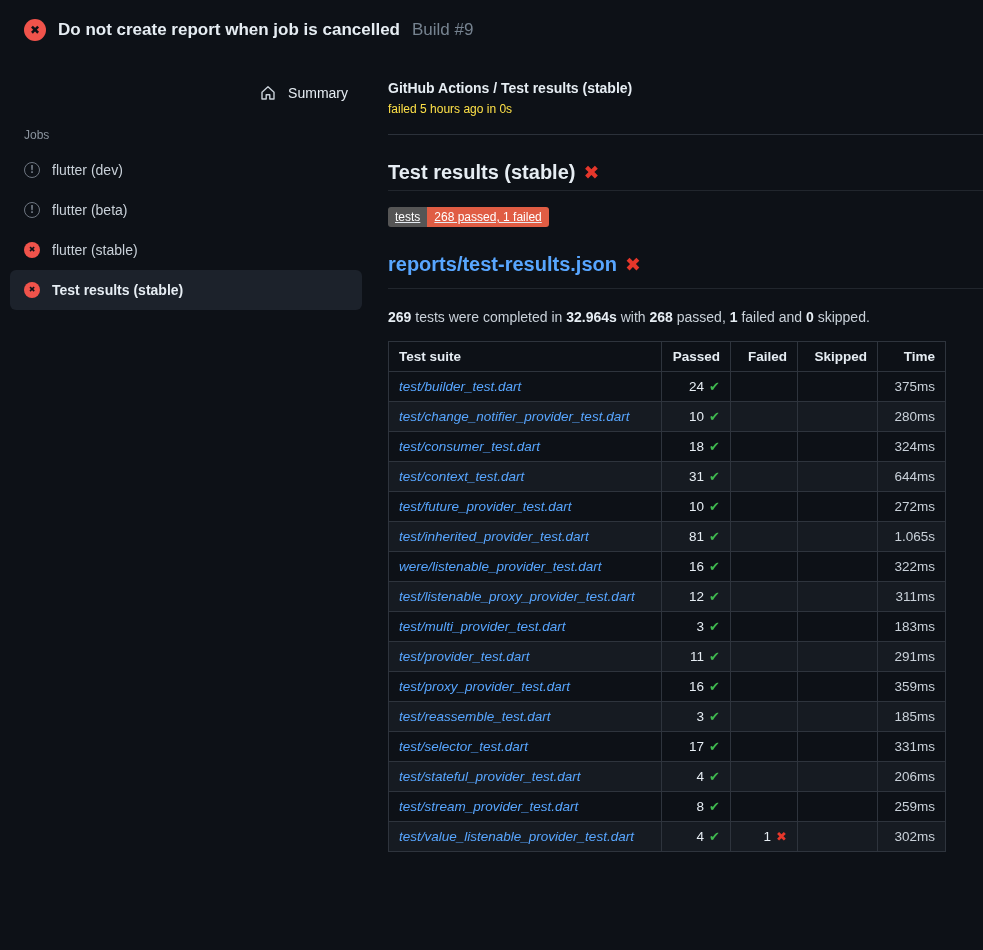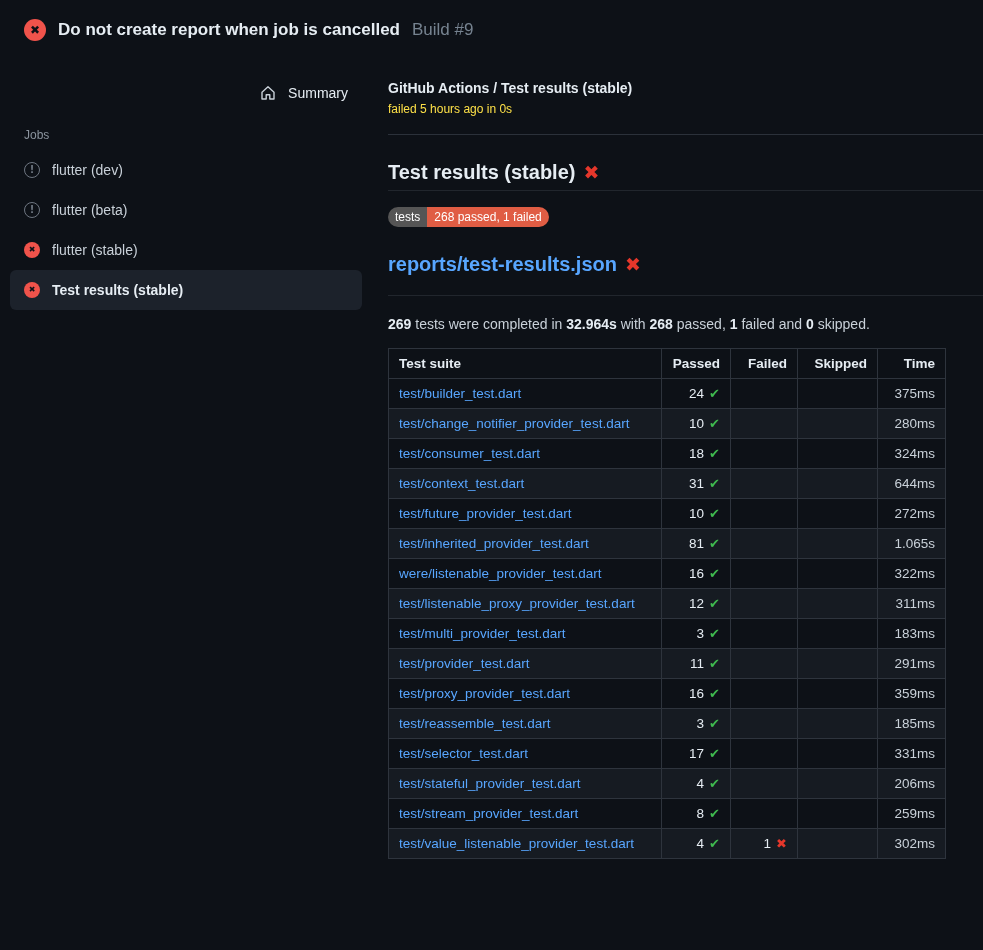--- a/index.html
+++ b/index.html
@@ -51,40 +51,40 @@
   .breadcrumb { font-size:14px; font-weight:bold; color:#e6edf3; }
   .run-meta { font-size:12px; color:#fde047; margin-top:6px; }
   .divider { border:none; height:1px; background:#2b313a; margin:18px 0 26px 0; }
 
   h2.section-title {
     font-size:20px; font-weight:bold; color:#e6edf3;
     padding-bottom:6px; border-bottom:1px solid #21262d;
   }
   .heading-cross { color:#e5372b; font-weight:bold; font-size:19px; margin-left:8px; }
 
-  .badge { display:inline-flex; margin-top:16px; border-radius:10px; overflow:hidden;
-    font-size:12px; line-height:1; }
+  .badge { display:inline-flex; margin-top:16px; border-radius:3px; overflow:hidden;
+    font-size:12px; line-height:1;text-decoration:underline; }
   .badge-label { background:#555555; color:#ffffff; padding:4px 7px; }
   .badge-value { background:#e05d44; color:#ffffff; padding:4px 7px; }
 
   h2.report-title { margin-top:26px; font-size:20px; font-weight:bold;
-    padding-bottom:19px; border-bottom:1px solid #21262d; }
+    padding-bottom:12px; border-bottom:1px solid #21262d; }
   .report-link { color:#58a6ff; text-decoration:none; }
 
   .summary-line { margin-top:20px; font-size:14px; color:#c9d1d9; }
   .summary-line b { color:#e6edf3; }
 
   
   table.results { border-collapse:collapse; margin-top:16px; width:557px;
     font-size:13.5px; table-layout:fixed;border-radius:12px; }
   .results th, .results td { border:1px solid #2e343d; padding:7px 10px; }
   .results th { font-weight:bold; color:#e6edf3; text-align:right; }
   .results th.c-suite { text-align:left; }
   .results td { color:#c9d1d9; }
-  .results td.c-suite { text-align:left; overflow:hidden; white-space:nowrap; }
+  .results td.c-suite { text-align:left; overflow:hidden; white-space:nowrap;font-style:italic; }
   .results td.c-num, .results td.c-time { text-align:right; }
   .results tbody tr:nth-child(even) { background:#161b22; }
   .suite-link { color:#58a6ff; text-decoration:none; }
   .num { color:#e6edf3; }
   .mark { margin-left:5px; font-family:"DejaVu Sans",sans-serif; font-size:13px; }
   .mark.check { color:#3fb94f; }
   .mark.cross { color:#e5372b; }
 </style>
 </head>
 <body>

